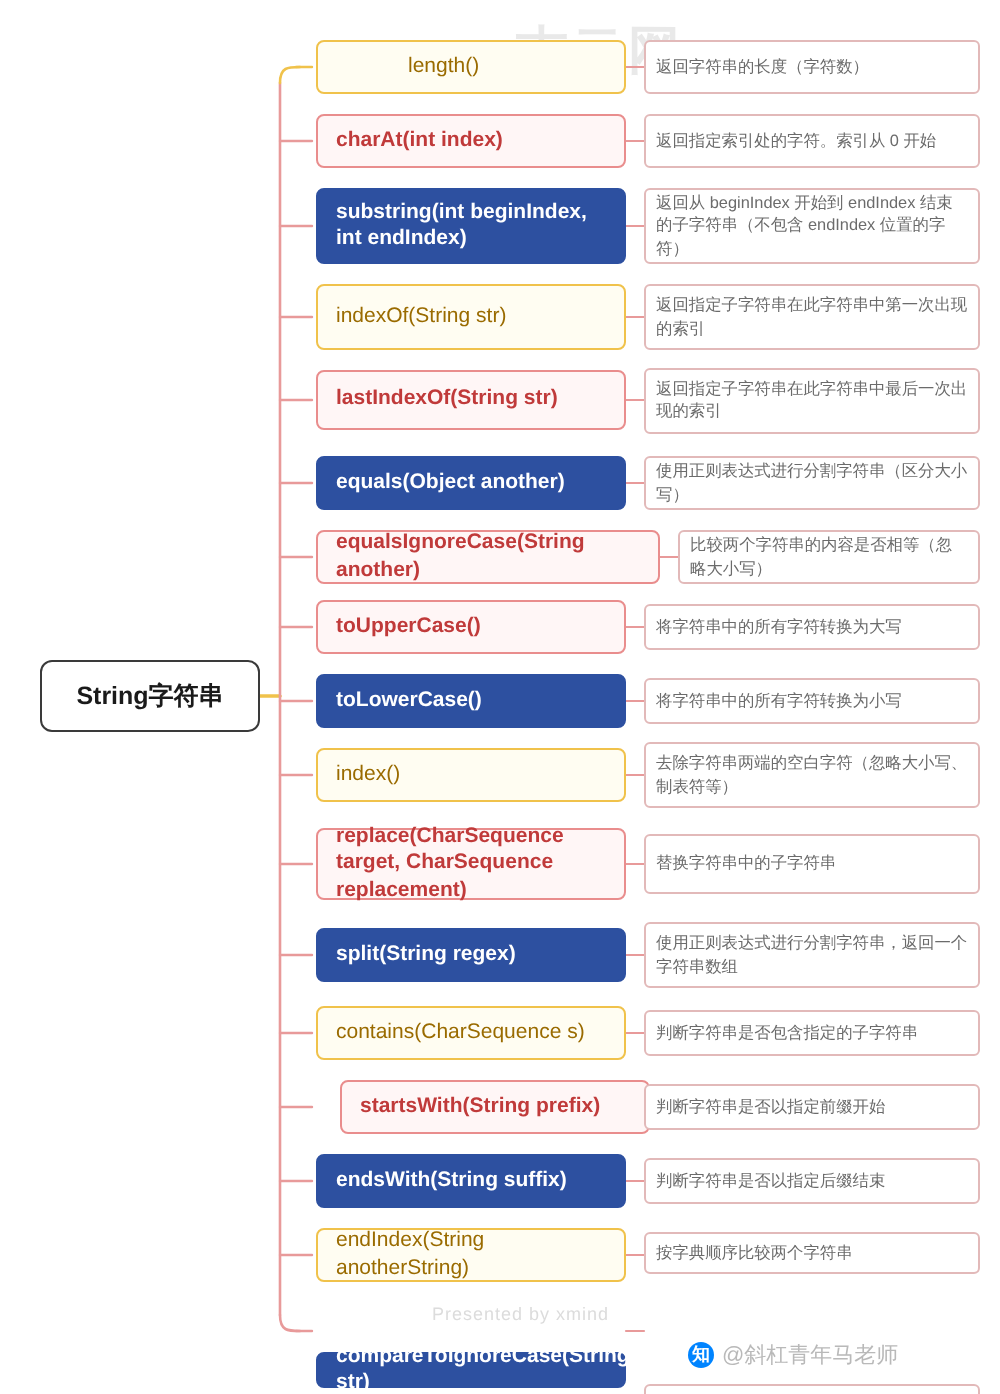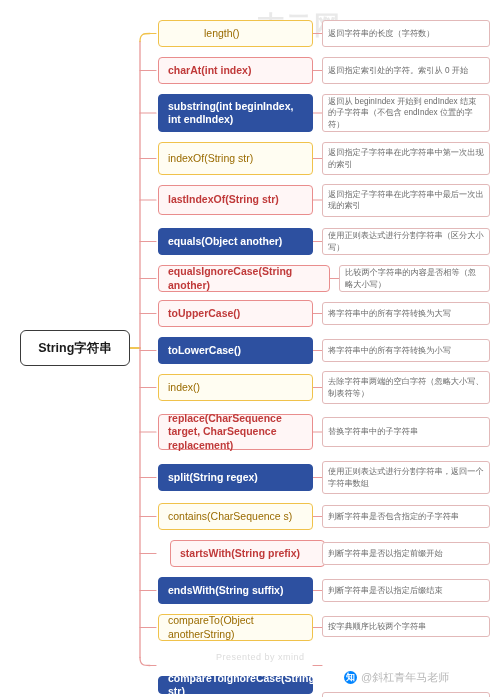--- a/index.html
+++ b/index.html
@@ -215,21 +215,21 @@
       <div class="desc" style="left: 322px; top: 542px; width: 168px; height: 23px;">
         <span>判断字符串是否以指定前缀开始</span>
       </div>
       <div class="node node-fill" style="left: 158px; top: 577px; width: 155px; height: 27px;">
         <span>endsWith(String suffix)</span>
       </div>
       <div class="desc" style="left: 322px; top: 579px; width: 168px; height: 23px;">
         <span>判断字符串是否以指定后缀结束</span>
       </div>
       <div class="node node-outline" style="left: 158px; top: 614px; width: 155px; height: 27px;">
-        <span>compareTo(Object anotherString)</span>
+        <span>endIndex(String anotherString)</span>
       </div>
       <div class="desc" style="left: 322px; top: 616px; width: 168px; height: 21px;">
         <span>按字典顺序比较两个字符串</span>
       </div>
       <div class="node node-fill" style="left: 158px; top: 676px; width: 155px; height: 18px;">
         <span>compareToIgnoreCase(String str)</span>
       </div>
       <div class="desc" style="left: 322px; top: 692px; width: 168px; height: 23px;">
         <span>忽略大小写按字典顺序比较两个字符串</span>
       </div>

